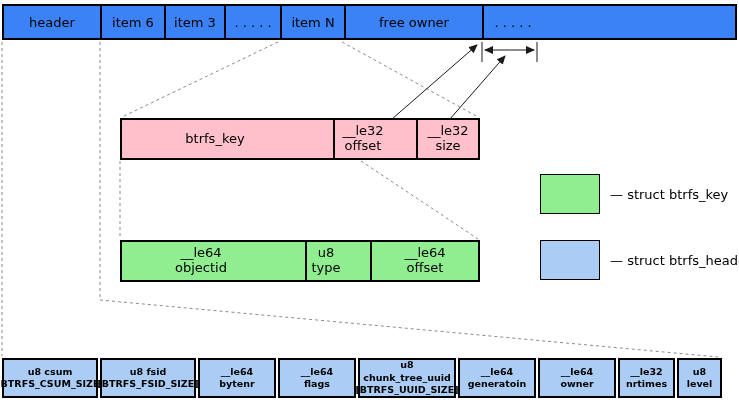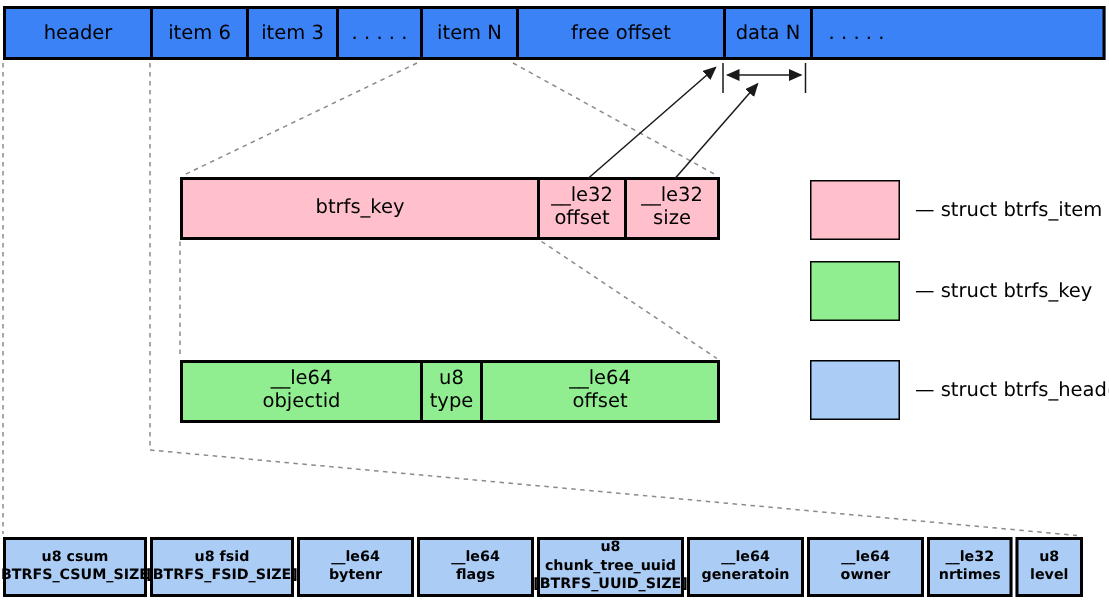--- a/index.html
+++ b/index.html
@@ -17,21 +17,21 @@
     display:flex;align-items:center;justify-content:center;
     font-size:13px;box-sizing:border-box;border-left:2px solid #000;
     white-space:nowrap;
   }
   .node-cell:first-child{border-left:none;}
   .w-header{width:96px}.w-item0{width:64px}.w-item1{width:60px}.w-dots{width:56px}
   .w-itemN{width:64px}.w-free{width:138px}.w-dataN{width:58px}.w-dots2{width:60px}
   .w-data1{width:60px}.w-data0{flex:1}
   
   .struct-box{
-    position:absolute;display:flex;border:2px solid #000;box-sizing:border-box;
+    position:absolute;display:flex;border:2px solid #000;box-sizing:border-box;gap:25px;
   }
   .item-box{left:120px;top:118px;width:360px;height:42px;background:#ffc0cb;}
   .key-box{left:120px;top:240px;width:360px;height:42px;background:#90ee90;}
   .struct-cell{
     display:flex;align-items:center;justify-content:center;text-align:center;
     font-size:13px;line-height:1.15;box-sizing:border-box;border-left:2px solid #000;
     white-space:pre-line;
   }
   .struct-cell:first-child{border-left:none;}
   .iw-key{flex:1}.iw-offset{width:58px}.iw-size{width:62px}
@@ -61,46 +61,41 @@
 <body>
 
 <div id="canvas">
 
   <div class="node-row">
     <div class="node-cell w-header">header</div>
     <div class="node-cell w-item0">item 6</div>
     <div class="node-cell w-item1">item 3</div>
     <div class="node-cell w-dots">. . . . .</div>
     <div class="node-cell w-itemN">item N</div>
-    <div class="node-cell w-free">free offset</div>
-    <div class="node-cell w-dataN">data N</div>
+    <div class="node-cell w-free">free owner</div>
     <div class="node-cell w-dots2">. . . . .</div>
   </div>
 
   <div class="struct-box item-box">
     <div class="struct-cell iw-key">btrfs_key</div>
     <div class="struct-cell iw-offset">__le32
 offset</div>
     <div class="struct-cell iw-size">__le32
 size</div>
   </div>
 
   <div class="struct-box key-box">
     <div class="struct-cell kw-objectid">__le64
 objectid</div>
     <div class="struct-cell kw-type">u8
 type</div>
     <div class="struct-cell kw-offset">__le64
 offset</div>
   </div>
 
-  <div class="legend-row lg-1">
-    <div class="swatch" style="background-color: rgb(255, 192, 203);"></div>
-    <div class="legend-label">— struct btrfs_item</div>
-  </div>
   <div class="legend-row lg-2">
     <div class="swatch" style="background-color: rgb(144, 238, 144);"></div>
     <div class="legend-label">— struct btrfs_key</div>
   </div>
   <div class="legend-row lg-3">
     <div class="swatch" style="background-color: rgb(170, 204, 245);"></div>
     <div class="legend-label">— struct btrfs_header</div>
   </div>
 
   <div class="hdr-row">

